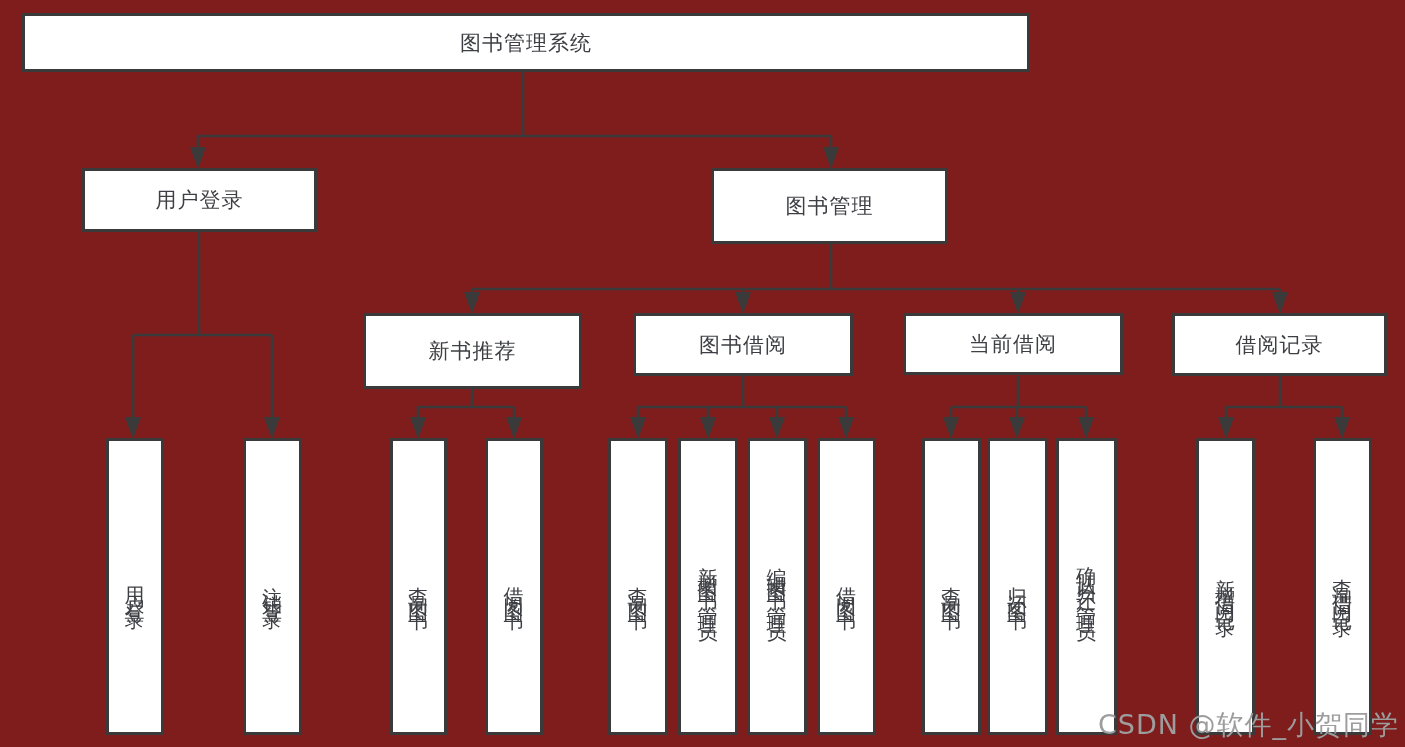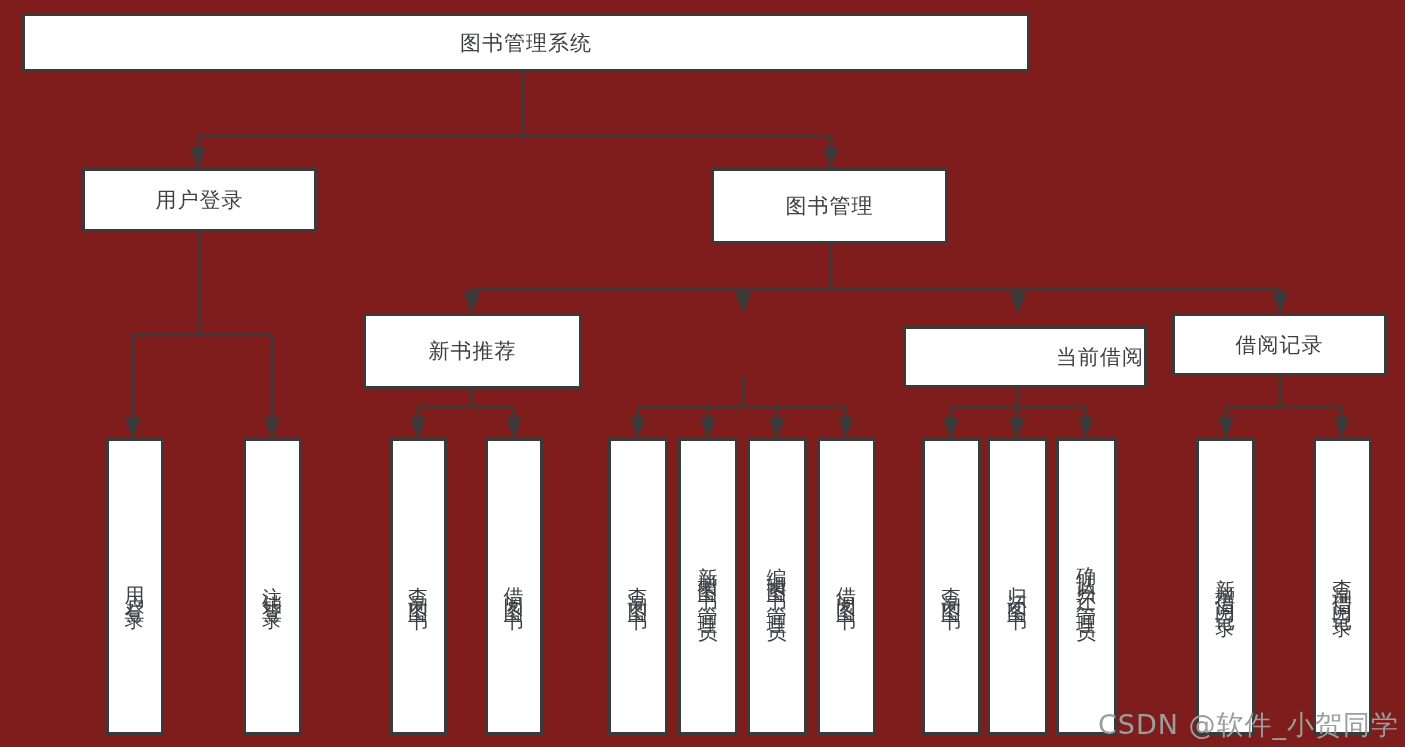--- a/index.html
+++ b/index.html
@@ -118,21 +118,24 @@
   <div class="node h" style="left:82px; top:168px; width:235px; height:64px;">
     <span>用户登录</span>
   </div>
   <div class="node h" style="left:711px; top:168px; width:237px; height:76px;">
     <span>图书管理</span>
   </div>
 
   <div class="node h" style="left:363px; top:313px; width:219px; height:76px;">
     <span>新书推荐</span>
   </div>
-  <div class="node h" style="left:903px; top:326px; width:244px; height:62px;justify-content:flex-end;">
+  <div class="node h" style="left:633px; top:313px; width:220px; height:63px;">
+    <span>图书借阅</span>
+  </div>
+  <div class="node h" style="left:903px; top:313px; width:220px; height:62px;">
     <span>当前借阅</span>
   </div>
   <div class="node h" style="left:1172px; top:313px; width:215px; height:63px;">
     <span>借阅记录</span>
   </div>
 
   <div class="node v" style="left:106px; top:438px; width:58px; height:297px;">
     <span class="vtext">用户登录</span>
   </div>
   <div class="node v" style="left:243px; top:438px; width:59px; height:297px;">

